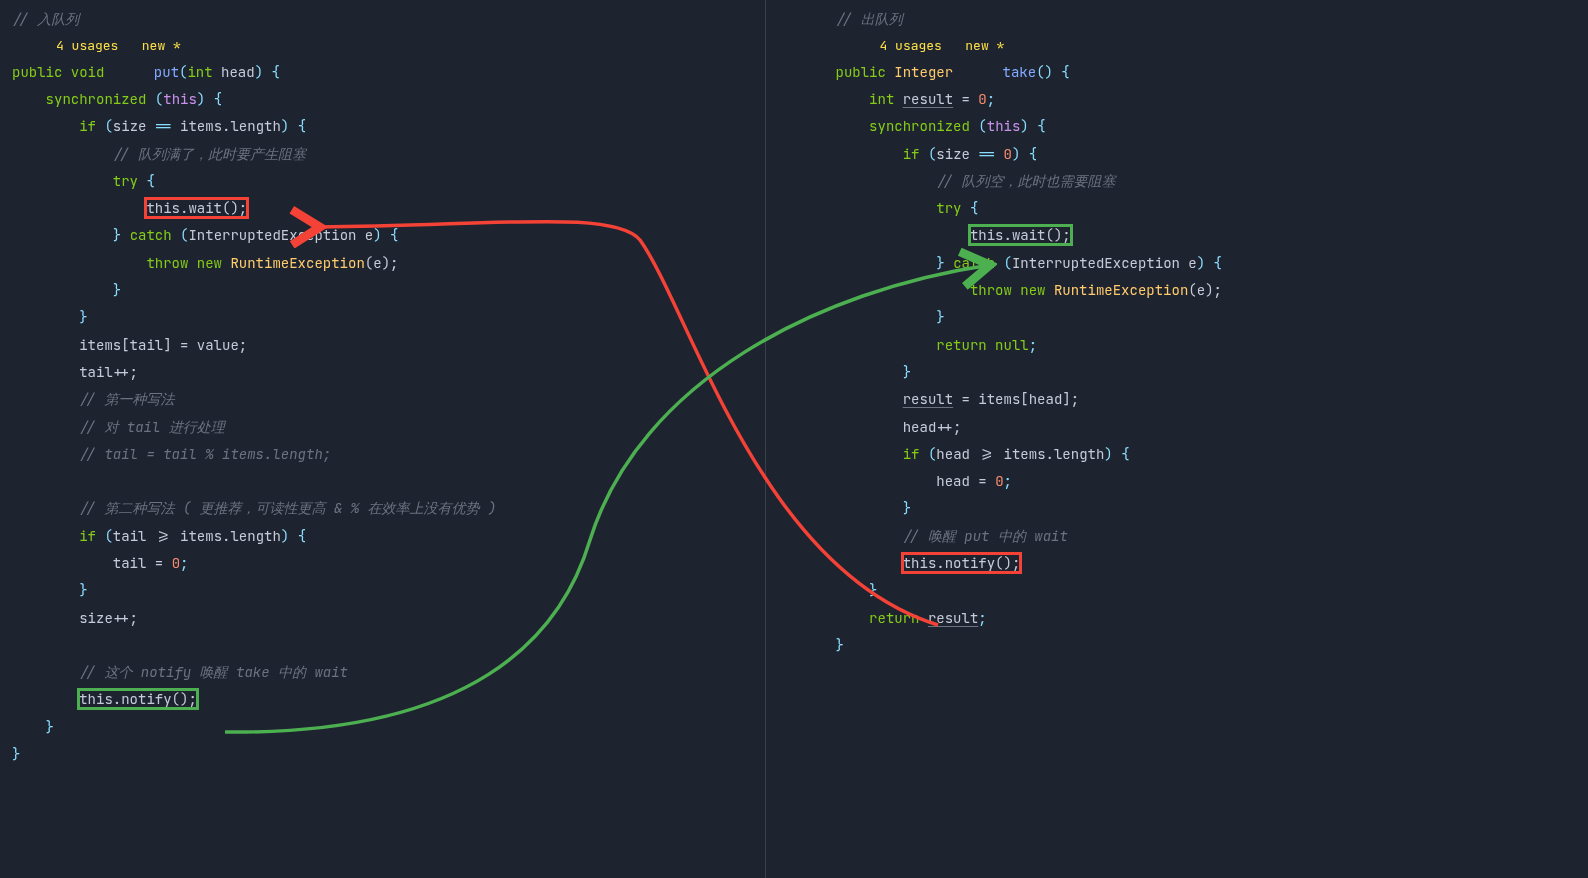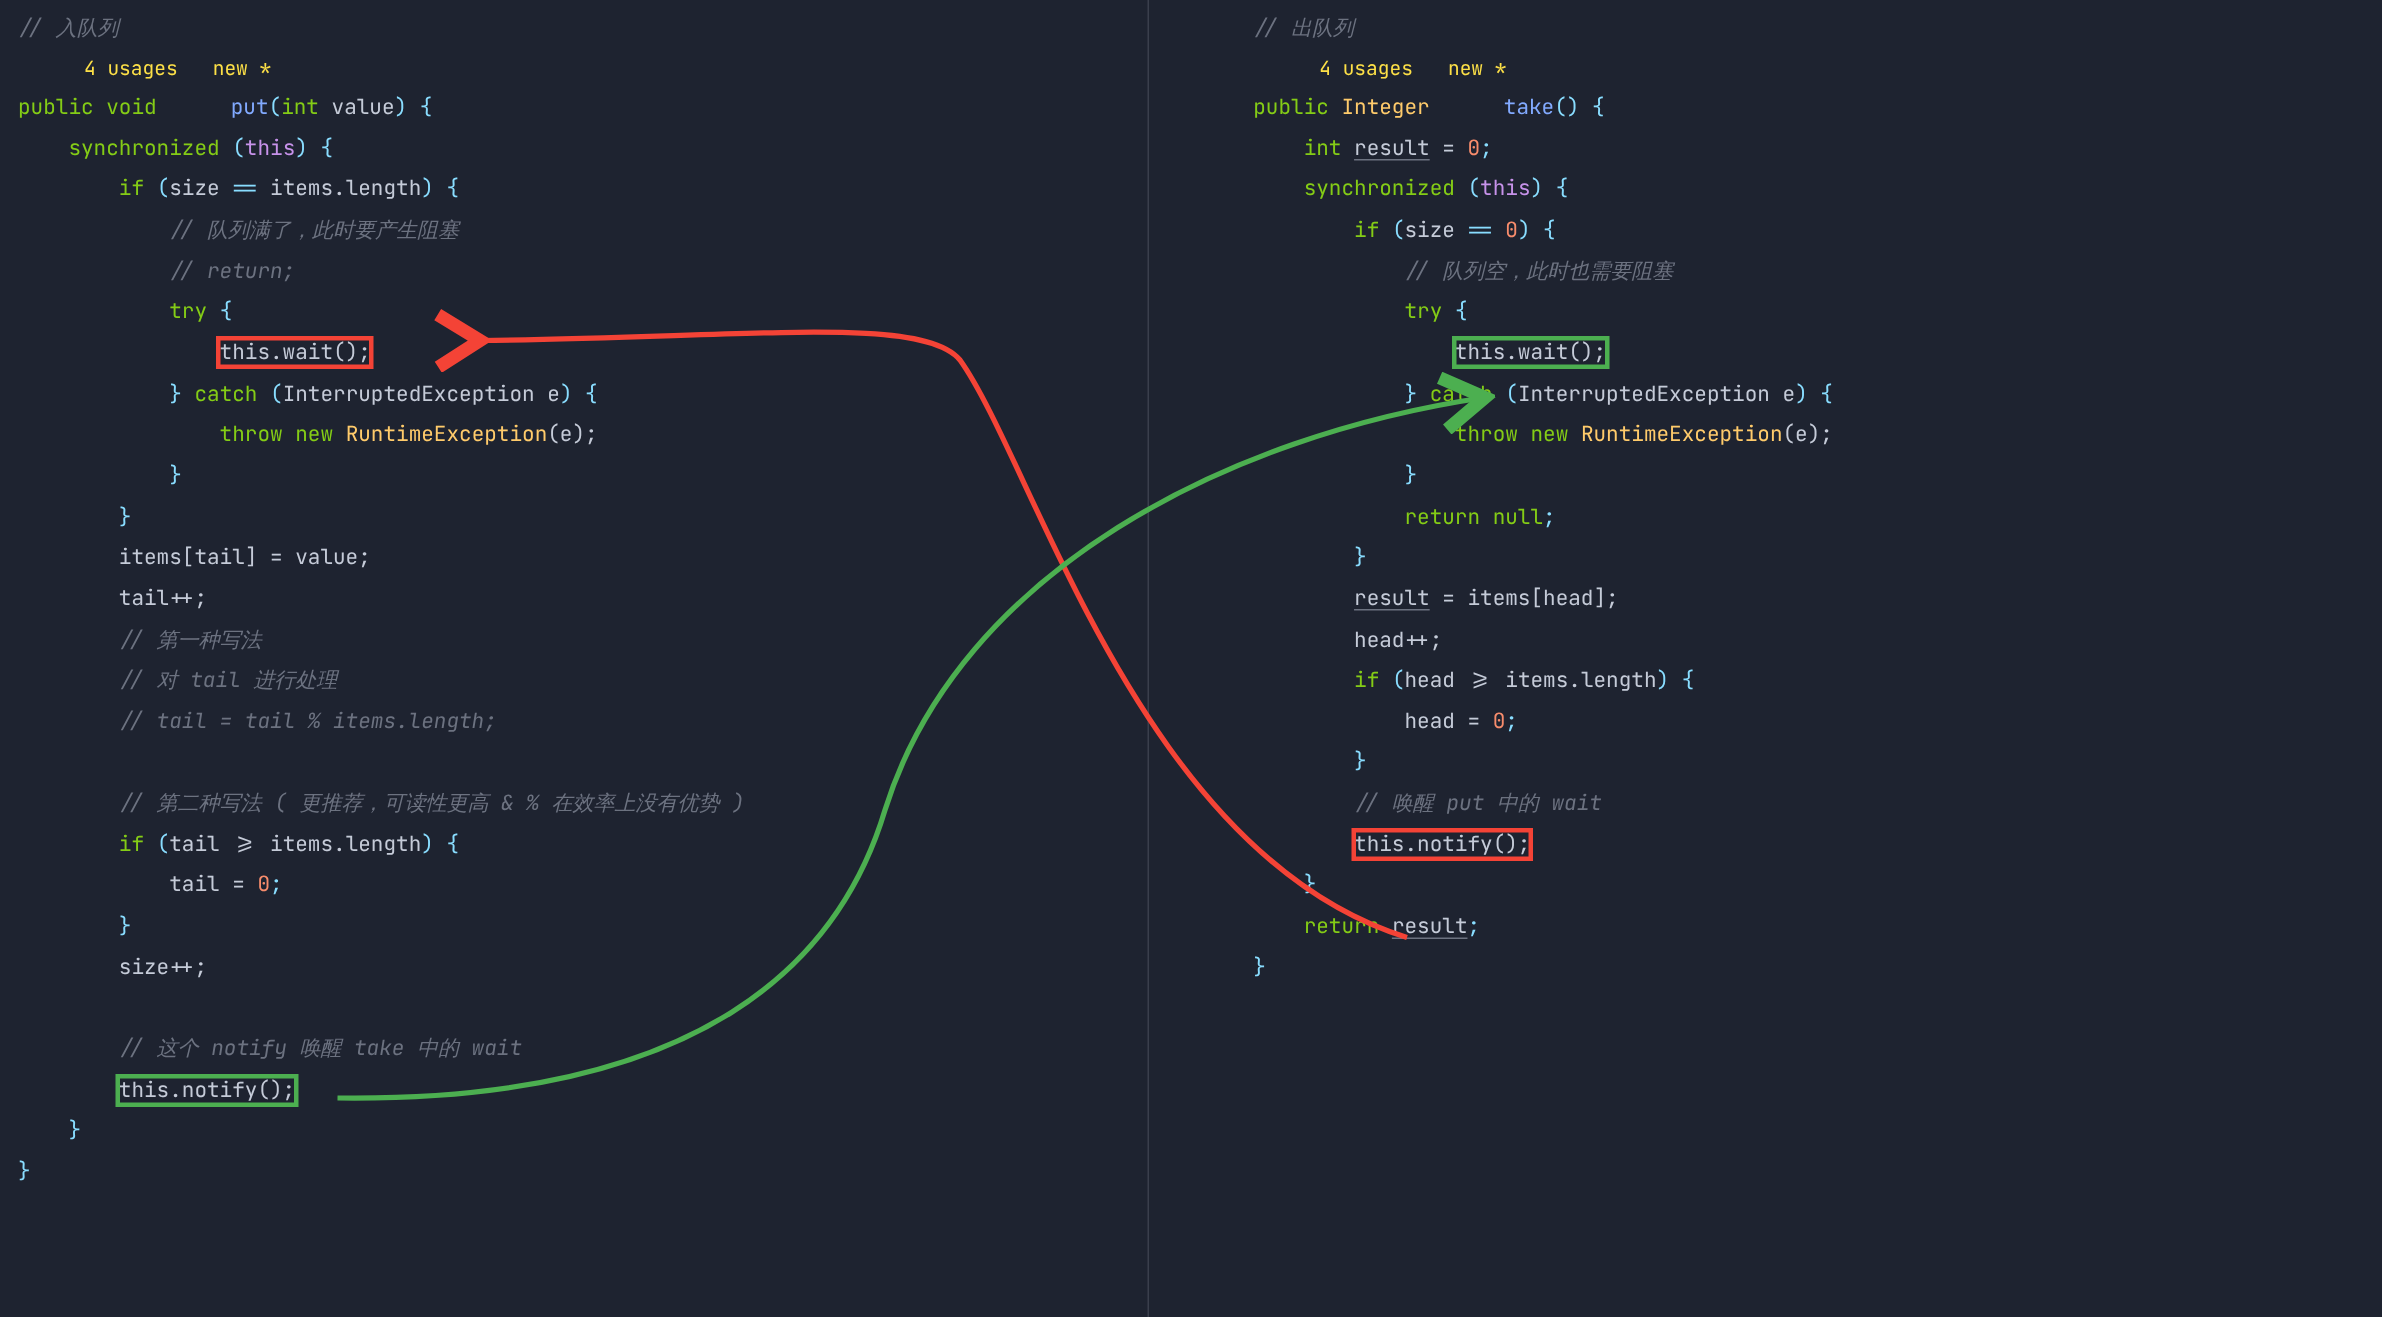--- a/index.html
+++ b/index.html
@@ -47,25 +47,24 @@
       pointer-events: none;
       z-index: 10;
     }
   </style>
 </head>
 <body>
 
 <div class="pane">
 <div class="line comment">// 入队列</div>
 <div class="line meta">4 usages   new *</div>
-<div class="line"><span class="kw">public</span> <span class="kw">void</span> <span class="method">put</span><span class="punct">(</span><span class="kw">int</span> <span class="var">value</span><span class="punct">) {</span></div>
+<div class="line"><span class="kw">public</span> <span class="kw">void</span> <span class="method">put</span><span class="punct">(</span><span class="kw">int</span> <span class="var">head</span><span class="punct">) {</span></div>
 <div class="line">    <span class="kw">synchronized</span> <span class="punct">(</span><span class="this">this</span><span class="punct">) {</span></div>
 <div class="line">        <span class="kw">if</span> <span class="punct">(</span><span class="var">size </span><span class="punct">== </span><span class="var">items.length</span><span class="punct">) {</span></div>
 <div class="line">            <span class="comment">// 队列满了，此时要产生阻塞</span></div>
-<div class="line">            <span class="comment">// return;</span></div>
 <div class="line">            <span class="kw">try</span> <span class="punct">{</span></div>
 <div class="line">                <span class="var red-box">this.wait();</span></div>
 <div class="line">            <span class="punct">}</span> <span class="kw">catch</span> <span class="punct">(</span><span class="var">InterruptedException e</span><span class="punct">) {</span></div>
 <div class="line">                <span class="kw">throw new</span> <span class="type">RuntimeException</span><span class="var">(e);</span></div>
 <div class="line">            <span class="punct">}</span></div>
 <div class="line">        <span class="punct">}</span></div>
 <div class="line">        <span class="var">items[tail] = value;</span></div>
 <div class="line">        <span class="var">tail++;</span></div>
 <div class="line">        <span class="comment">// 第一种写法</span></div>
 <div class="line">        <span class="comment">// 对 tail 进行处理</span></div>

